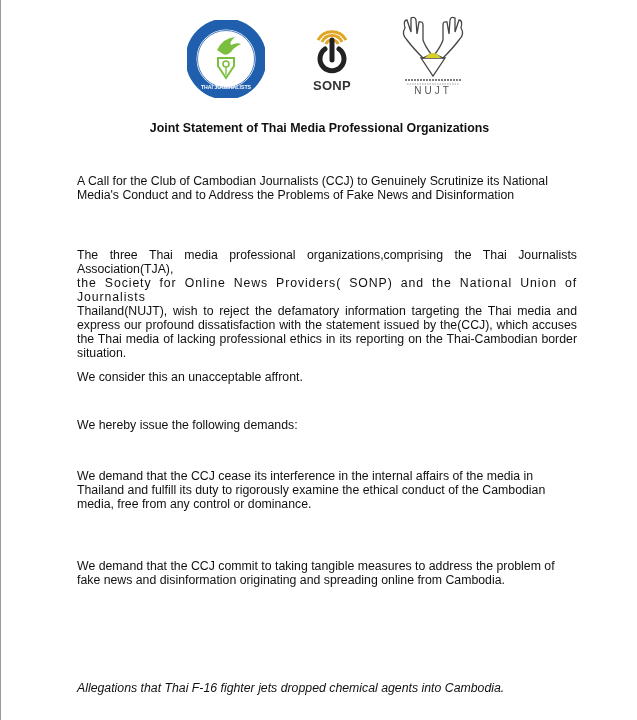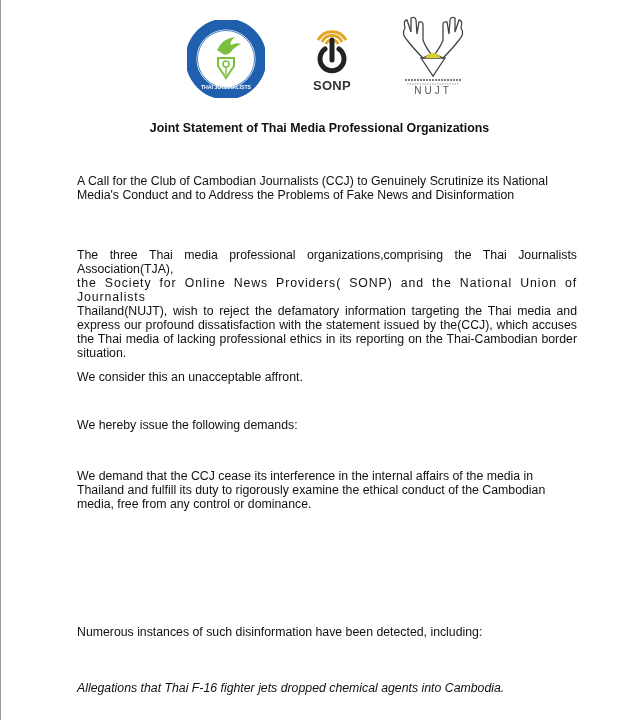--- a/index.html
+++ b/index.html
@@ -127,18 +127,18 @@
     <span class="spaced">the Society for Online News Providers( SONP) and the National Union of Journalists</span><br>
     <span>Thailand(NUJT), wish to reject the defamatory information targeting the Thai media and express our profound dissatisfaction with the statement issued by the(CCJ), which accuses the Thai media of lacking professional ethics in its reporting on the Thai-Cambodian border situation.</span>
   </div>
 
   <p class="para p-demands">We hereby issue the following demands:</p>
 
   <p class="para p-affront">We consider this an unacceptable affront.</p>
 
   <p class="para p-demand1">We demand that the CCJ cease its interference in the internal affairs of the media in Thailand and fulfill its duty to rigorously examine the ethical conduct of the Cambodian media, free from any control or dominance.</p>
 
+  <p class="para p-demand2">We demand that the CCJ commit to taking tangible measures to address the problem of fake news and disinformation originating and spreading online from Cambodia.</p>
 
-  <p class="para p-instances">Numerous instances of such disinformation have been detected, including:</p>
 
   <p class="para p-alleg">Allegations that Thai F-16 fighter jets dropped chemical agents into Cambodia.</p>
 
 </div>
 
 </body></html>

